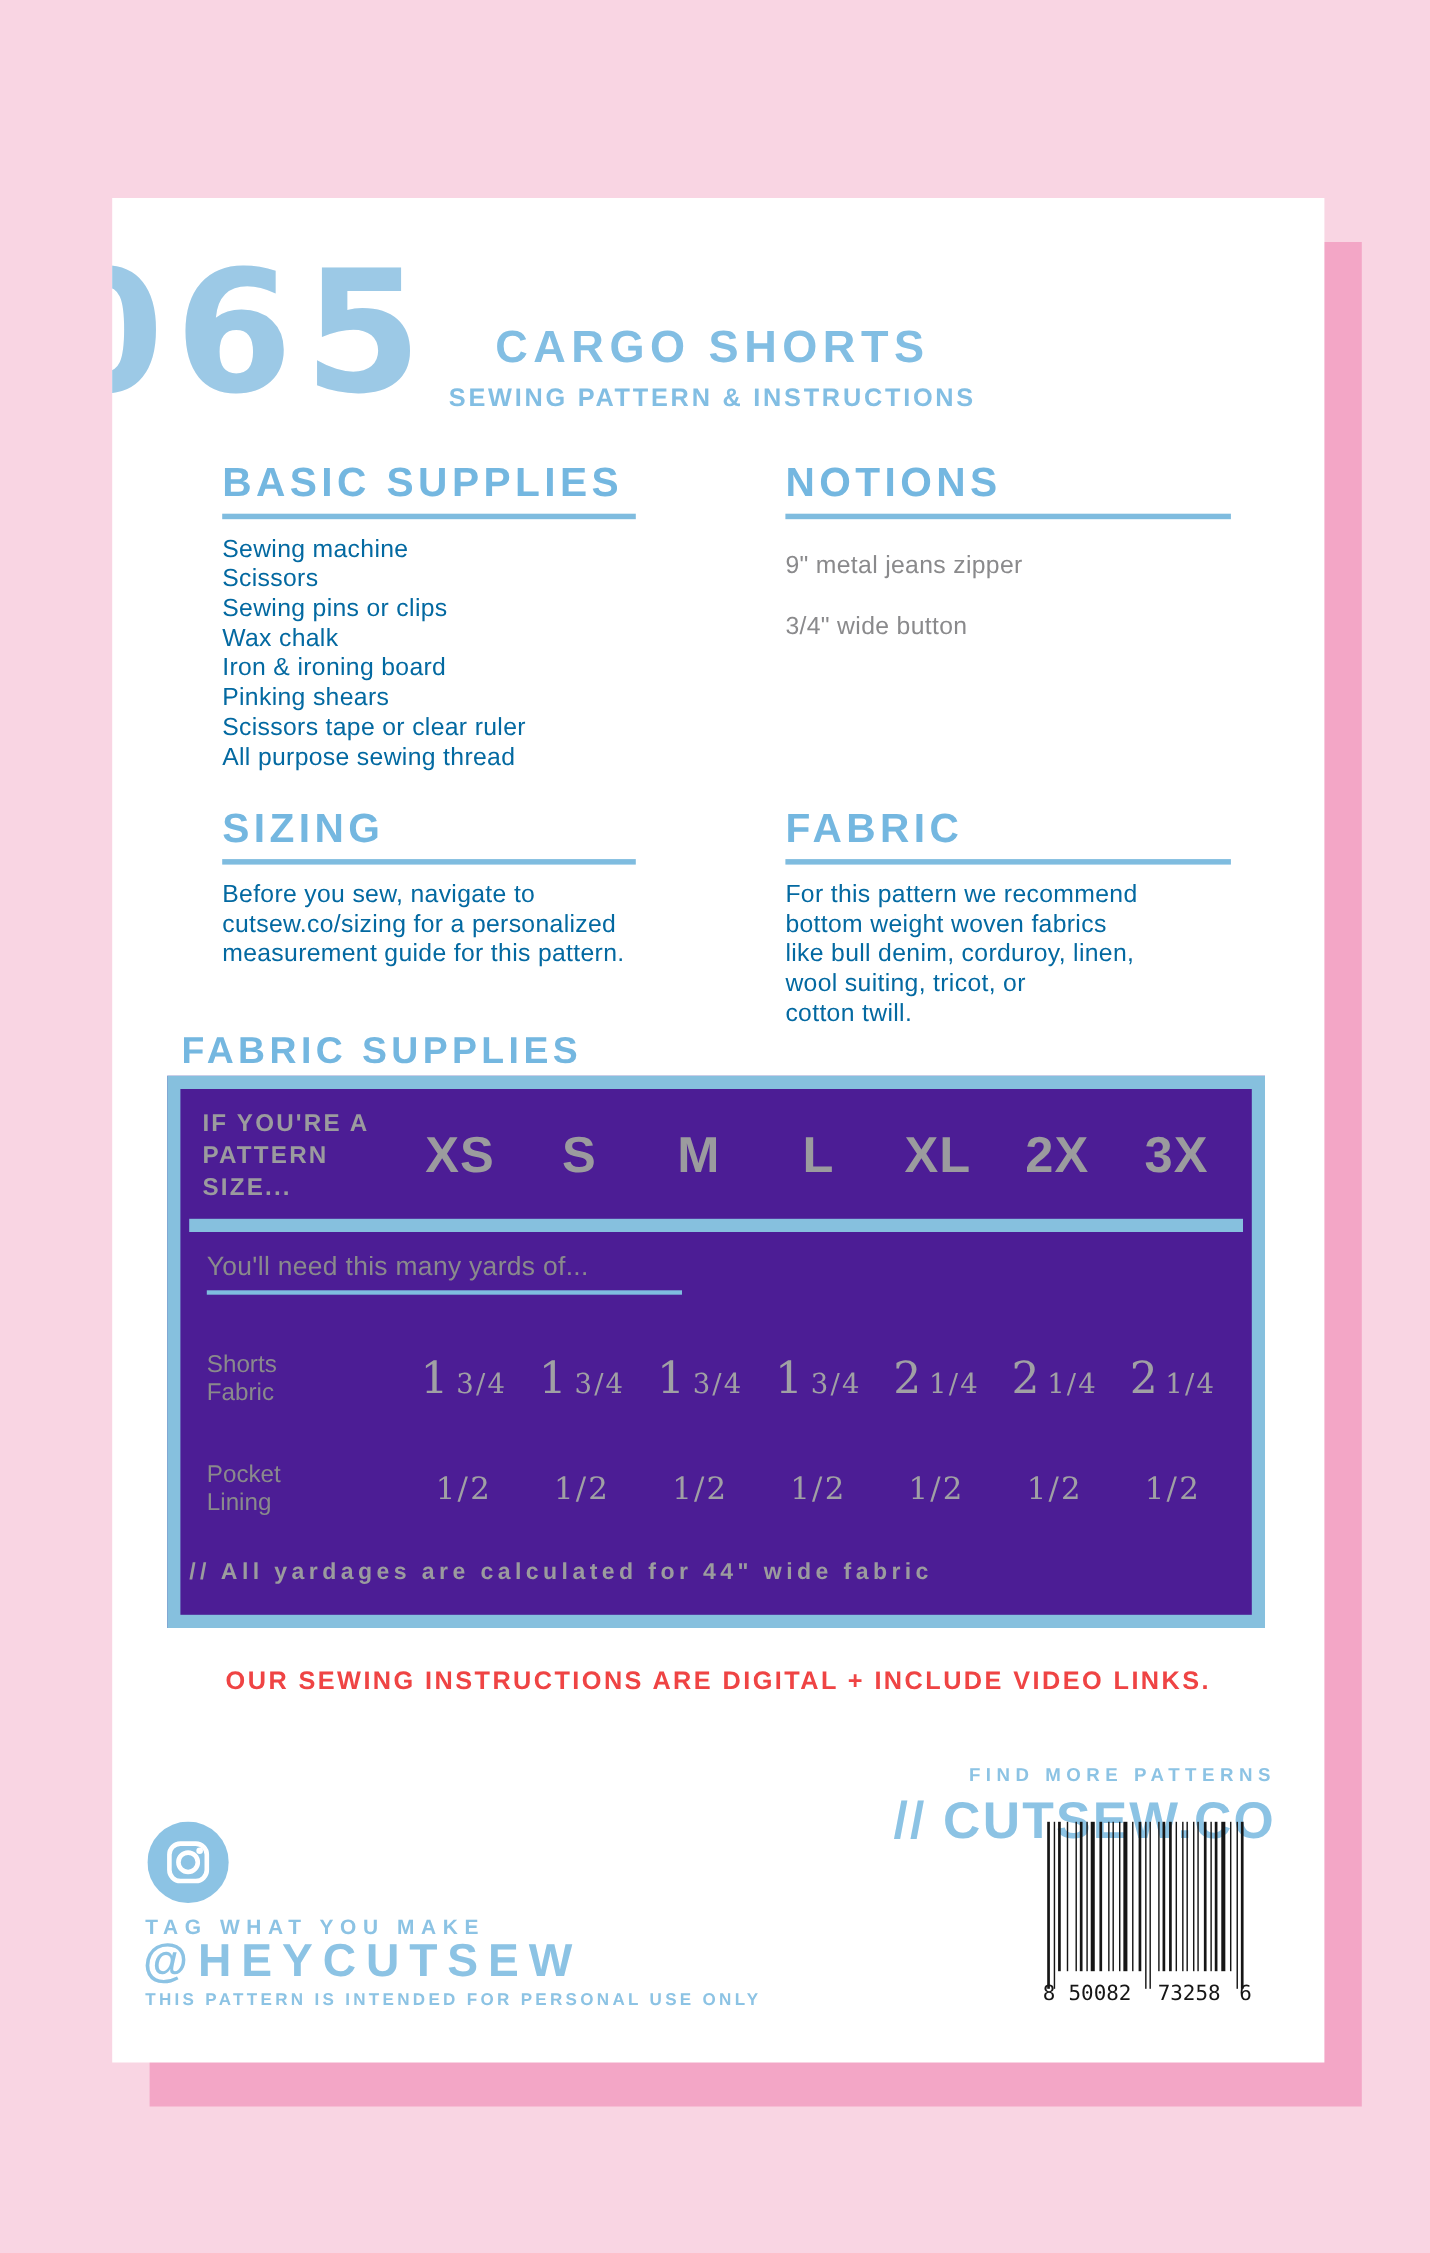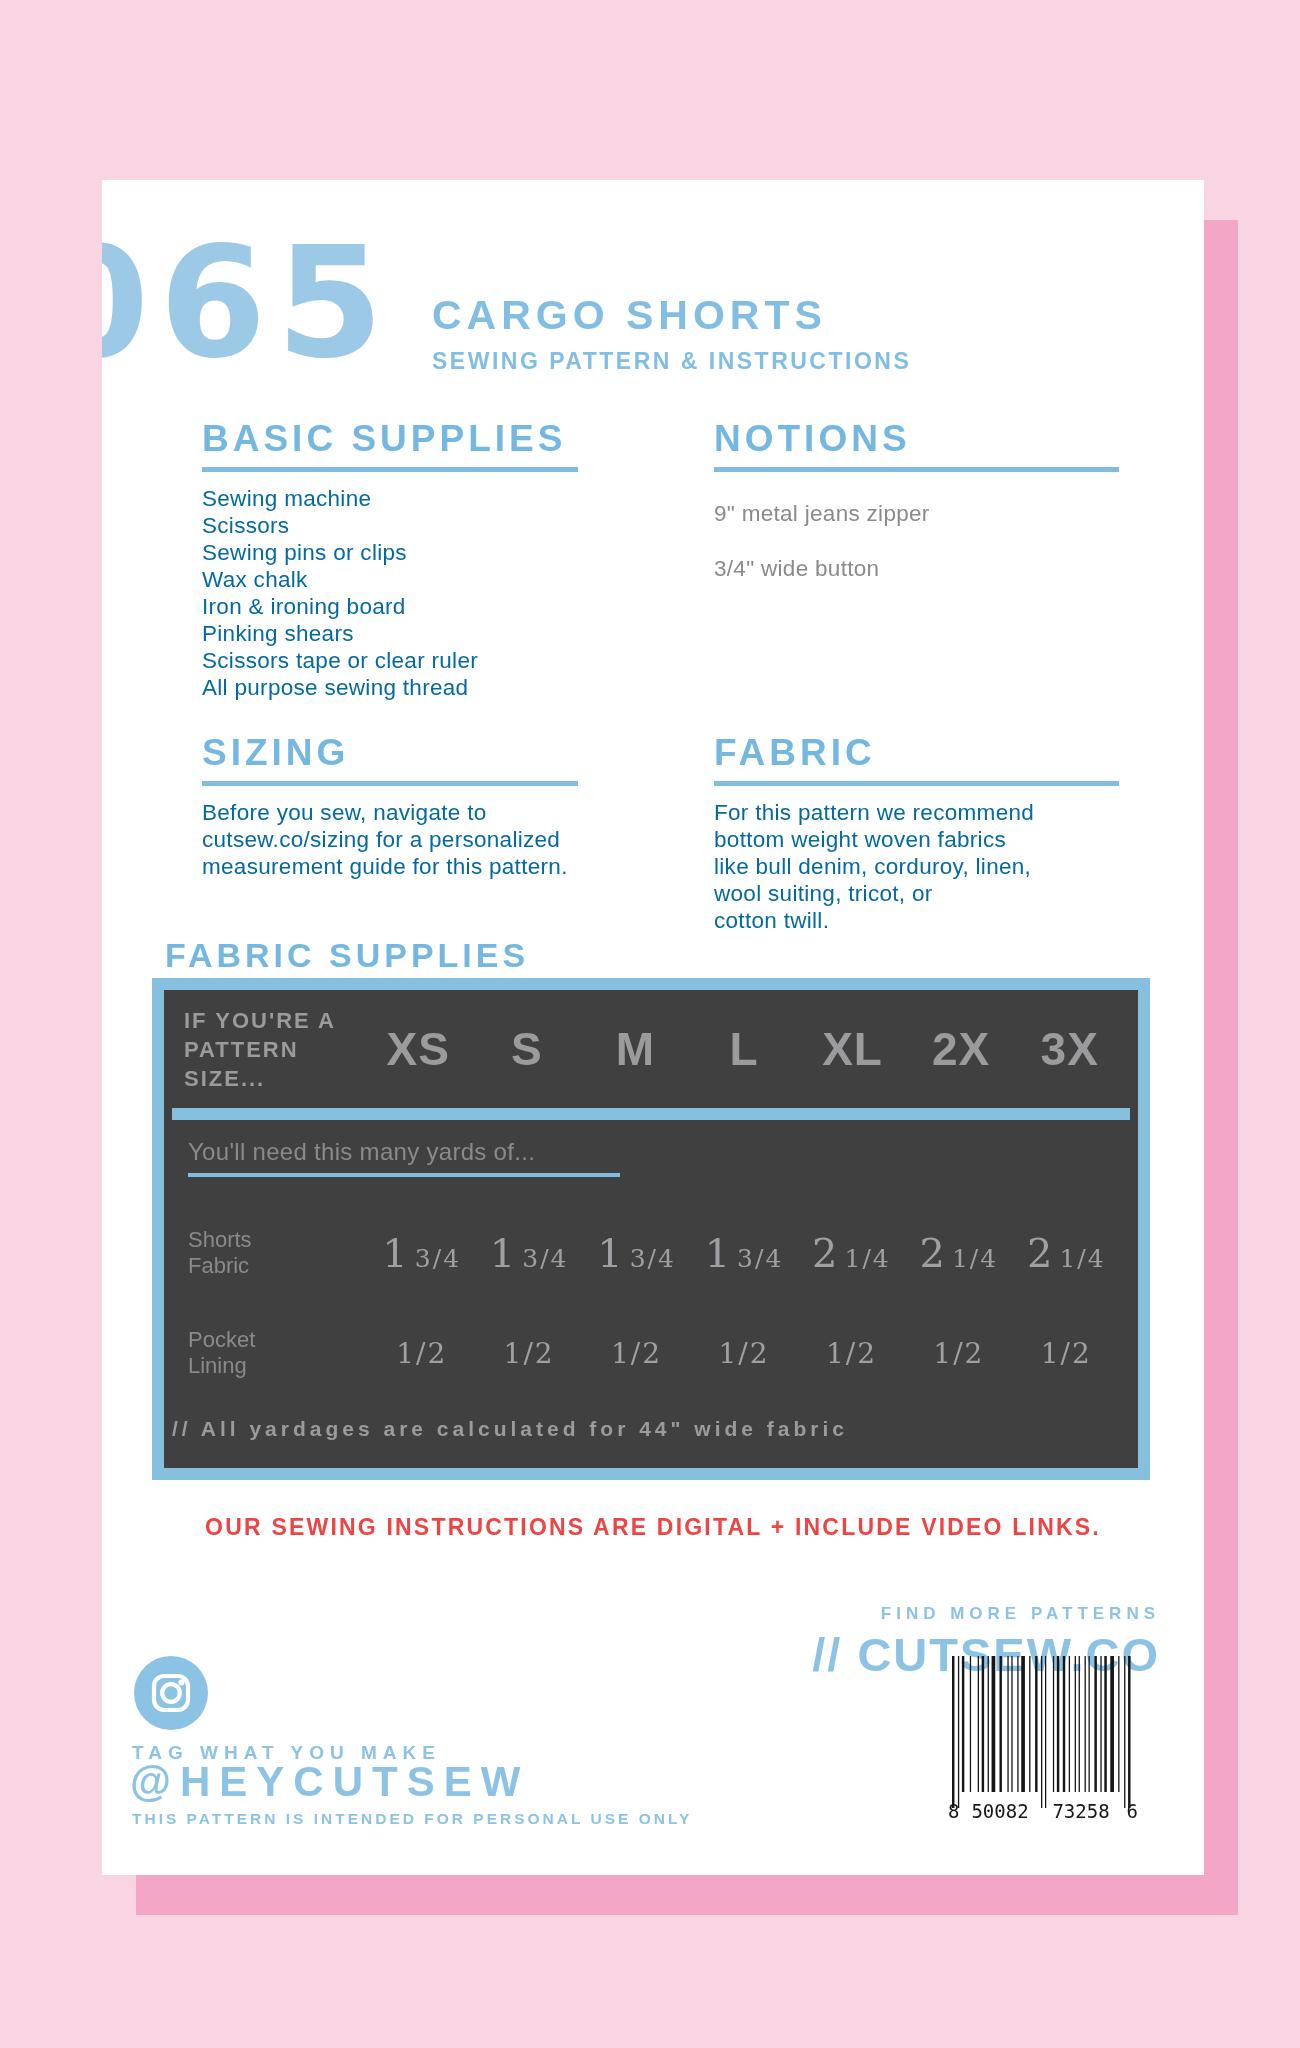--- a/index.html
+++ b/index.html
@@ -4,39 +4,39 @@
 <style>
   html,body{margin:0;padding:0;background:#f9d5e3;}
   .stage{position:relative;width:1300px;height:2048px;background:#f9d5e3;overflow:hidden;
          font-family:"Liberation Sans",sans-serif;}
   .card{position:absolute;left:102px;top:180px;width:1102px;height:1695px;background:#ffffff;
         box-shadow:34px 40px 0 0 #f3a6c6;overflow:hidden;}
 
   
   .big-number{position:absolute;left:-60px;top:46px;font-family:"DejaVu Sans",sans-serif;
               font-weight:800;font-size:154px;line-height:1;letter-spacing:10px;color:#9cc9e6;}
-  .title-block{position:absolute;left:330px;top:112px;}
+  .title-block{position:absolute;left:306px;top:112px;text-align:center;}
   .title{font-weight:800;font-size:41px;letter-spacing:5px;color:#82bee3;}
   .subtitle{font-weight:800;font-size:23px;letter-spacing:2.5px;color:#82bee3;margin-top:9px;}
 
   
   .sec{position:absolute;}
   .sec.row1{top:238px;} .sec.row2{top:552px;}
   .sec.left{left:100px;width:376px;} .sec.right{left:612px;width:405px;}
   .sec-heading{font-weight:800;font-size:37px;letter-spacing:4px;color:#74b7e0;}
   .rule{height:5px;background:#7fbcdf;margin-top:7px;}
   .body-text{font-size:22.5px;line-height:27px;color:#0369a1;margin-top:13px;letter-spacing:.3px;}
   .pre{white-space:pre-line;}
   .notion-item{font-size:22.5px;color:#8a8a8c;margin-top:29px;letter-spacing:.3px;}
 
   
   .fs-heading{position:absolute;left:63px;top:756px;font-weight:800;font-size:34px;
               letter-spacing:4px;color:#74b7e0;}
   .fs-table{position:absolute;left:50px;top:798px;width:998px;height:502px;
-            border:12px solid #86c0de;background:#404040;box-sizing:border-box;}
+            border:12px solid #86c0de;background:#4c1d95;box-sizing:border-box;}
   .t-grid{display:grid;grid-template-columns:180px repeat(7,1fr);align-items:center;}
   .t-head{height:118px;padding:0 14px 0 20px;}
   .head-label{font-weight:800;font-size:22px;line-height:29px;letter-spacing:2px;color:#9b9b9e;}
   .size-cell{text-align:center;font-weight:800;font-size:46px;letter-spacing:1px;color:#9b9b9e;}
   .t-sep{height:12px;background:#86c0de;margin:0 8px;}
   .t-body{padding:18px 18px 0 24px;}
   .yard-label{font-size:24px;color:#8a8a8c;letter-spacing:.3px;}
   .yard-rule{width:432px;height:4px;background:#7fbcdf;margin-top:7px;}
   .t-rows{margin-top:24px;}
   .t-row{height:104px;}

